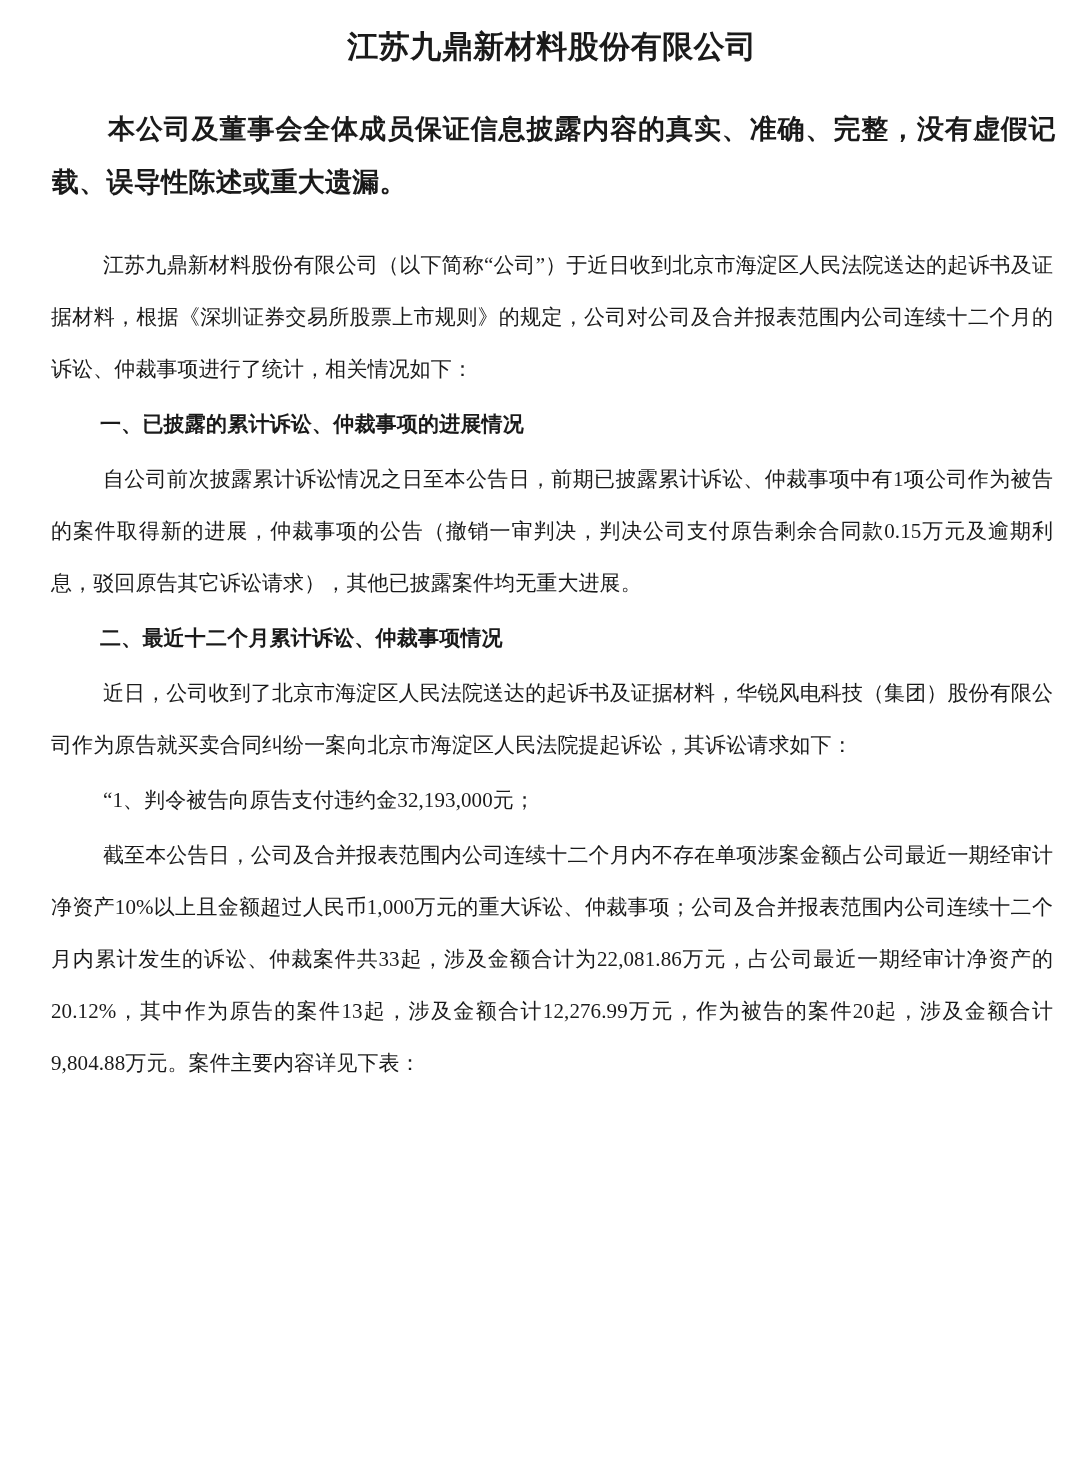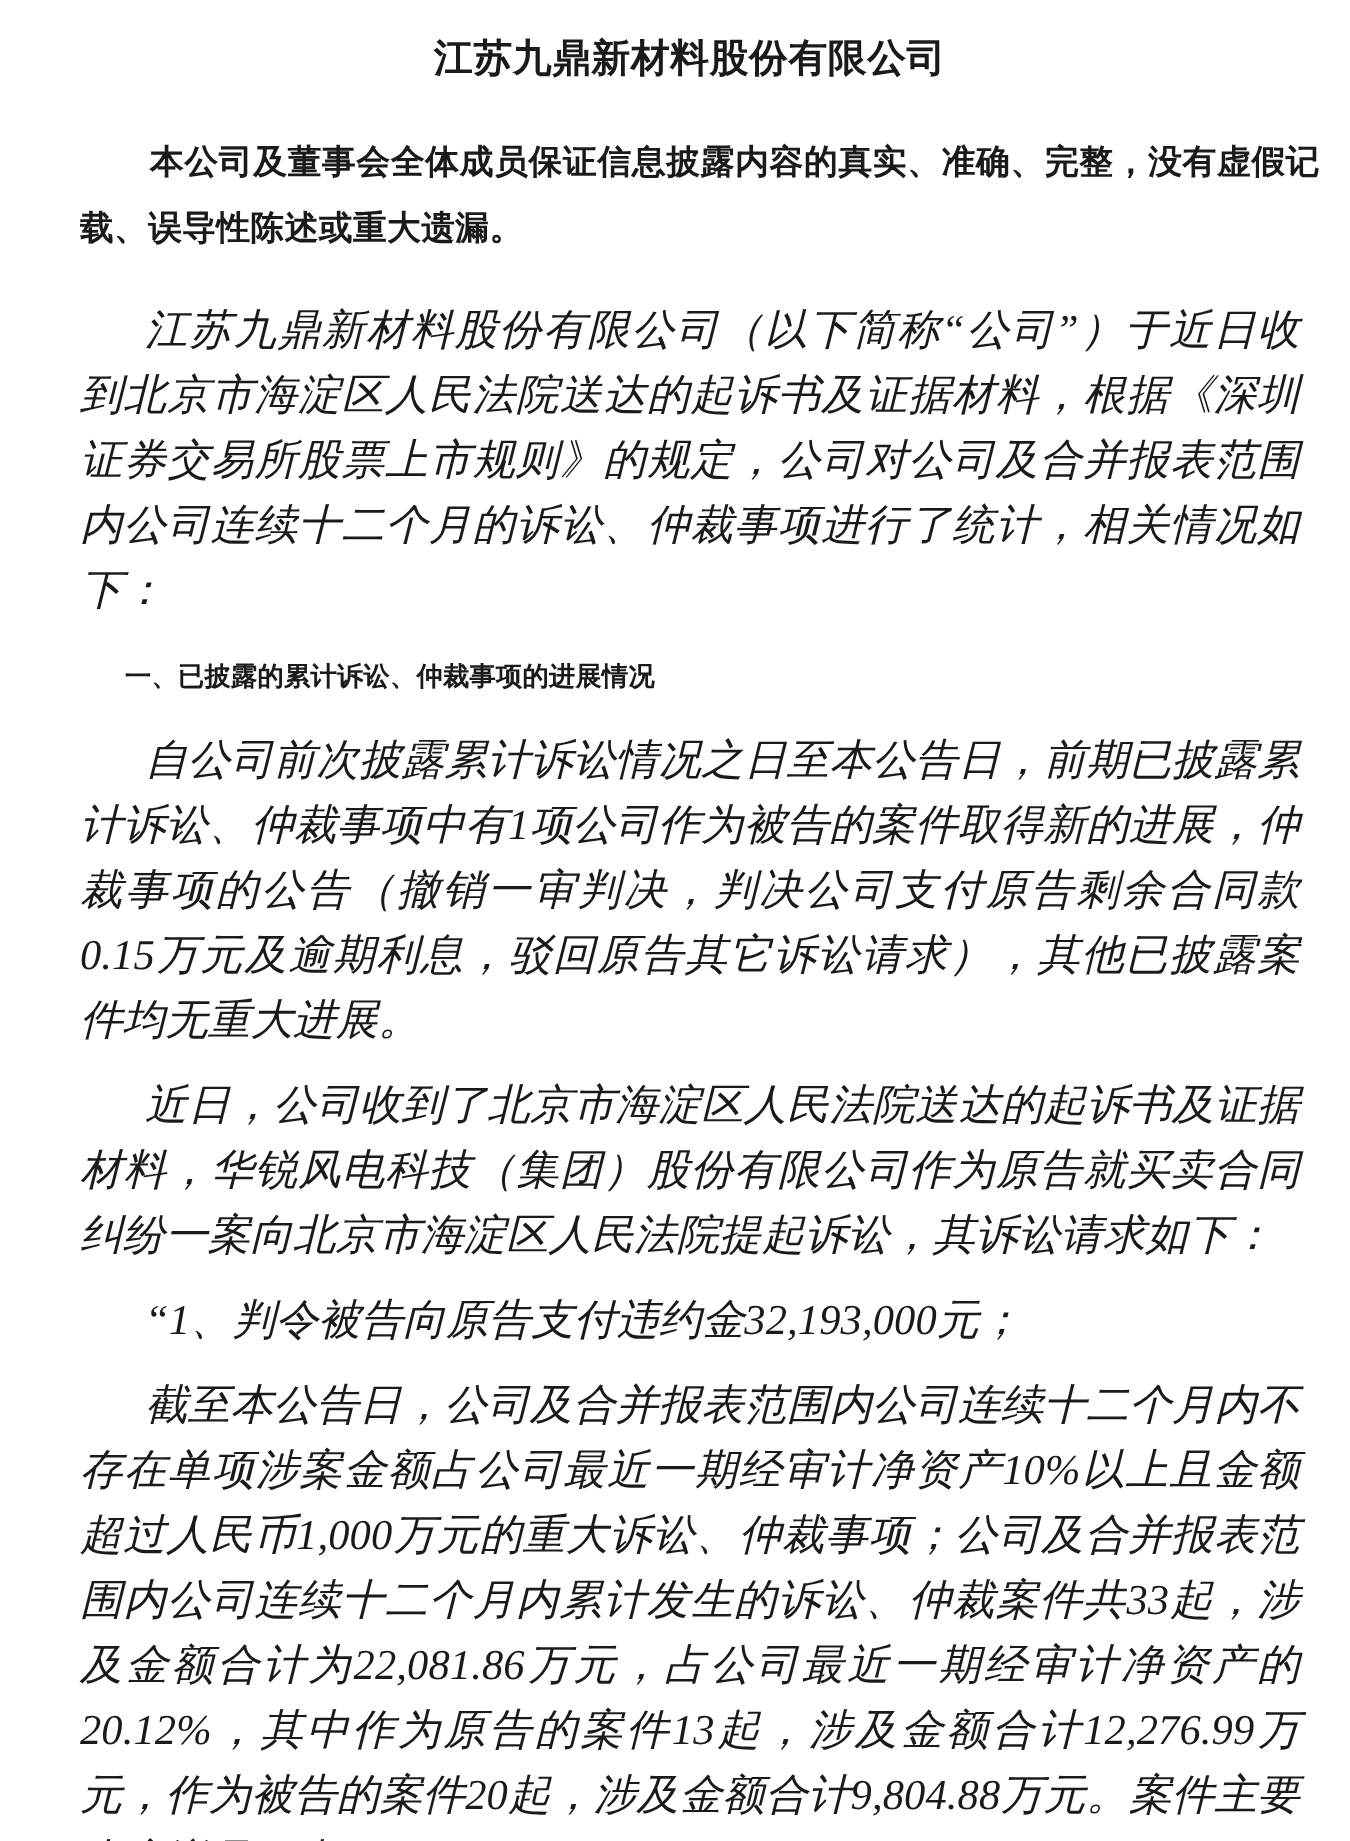--- a/index.html
+++ b/index.html
@@ -32,32 +32,31 @@
     letter-spacing: 0.5px;
     white-space: nowrap;
   }
   .disclaimer {
     font-size: 27px;
     font-weight: bold;
     line-height: 53px;
     text-align: justify;
     text-justify: inter-ideograph;
     text-indent: 56px;
-    margin: 28px 0 0 16px;
+    margin: 28px 0 0 4px;
     letter-spacing: 0.3px;
   }
   .para {
-    font-size: 34px;
+    font-size: 21px;
     line-height: 52px;
     text-align: justify;
     text-justify: inter-ideograph;
     text-indent: 52px;
-    margin: 16px;
+    margin: 3px;
     letter-spacing: 0.1px;
-    font-style: italic;
   }
   .para.first-body {
     margin-top: 30px;
   }
   .heading {
     font-size: 21px;
     font-weight: bold;
     line-height: 52px;
     text-indent: 52px;
     margin: 0;
@@ -78,20 +77,21 @@
 
   <p class="disclaimer">本公司及董事会全体成员保证信息披露内容的真实、准确、完整，没有虚假记载、误导性陈述或重大遗漏。</p>
 
   <p class="para first-body">江苏九鼎新材料股份有限公司（以下简称“公司”）于近日收到北京市海淀区人民法院送达的起诉书及证据材料，根据《深圳证券交易所股票上市规则》的规定，公司对公司及合并报表范围内公司连续十二个月的诉讼、仲裁事项进行了统计，相关情况如下：</p>
 
   <p class="heading">一、已披露的累计诉讼、仲裁事项的进展情况</p>
 
 
   <p class="para">自公司前次披露累计诉讼情况之日至本公告日，前期已披露累计诉讼、仲裁事项中有1项公司作为被告的案件取得新的进展，仲裁事项的公告（撤销一审判决，判决公司支付原告剩余合同款0.15万元及逾期利息，驳回原告其它诉讼请求），其他已披露案件均无重大进展。</p>
 
+  <p class="heading">二、最近十二个月累计诉讼、仲裁事项情况</p>
 
   <p class="para">近日，公司收到了北京市海淀区人民法院送达的起诉书及证据材料，华锐风电科技（集团）股份有限公司作为原告就买卖合同纠纷一案向北京市海淀区人民法院提起诉讼，其诉讼请求如下：</p>
 
   <p class="para claim">“1、判令被告向原告支付违约金32,193,000元；</p>
 
   <p class="para">截至本公告日，公司及合并报表范围内公司连续十二个月内不存在单项涉案金额占公司最近一期经审计净资产10%以上且金额超过人民币1,000万元的重大诉讼、仲裁事项；公司及合并报表范围内公司连续十二个月内累计发生的诉讼、仲裁案件共33起，涉及金额合计为22,081.86万元，占公司最近一期经审计净资产的20.12%，其中作为原告的案件13起，涉及金额合计12,276.99万元，作为被告的案件20起，涉及金额合计9,804.88万元。案件主要内容详见下表：</p>
 
 </div>
 
 </body></html>

